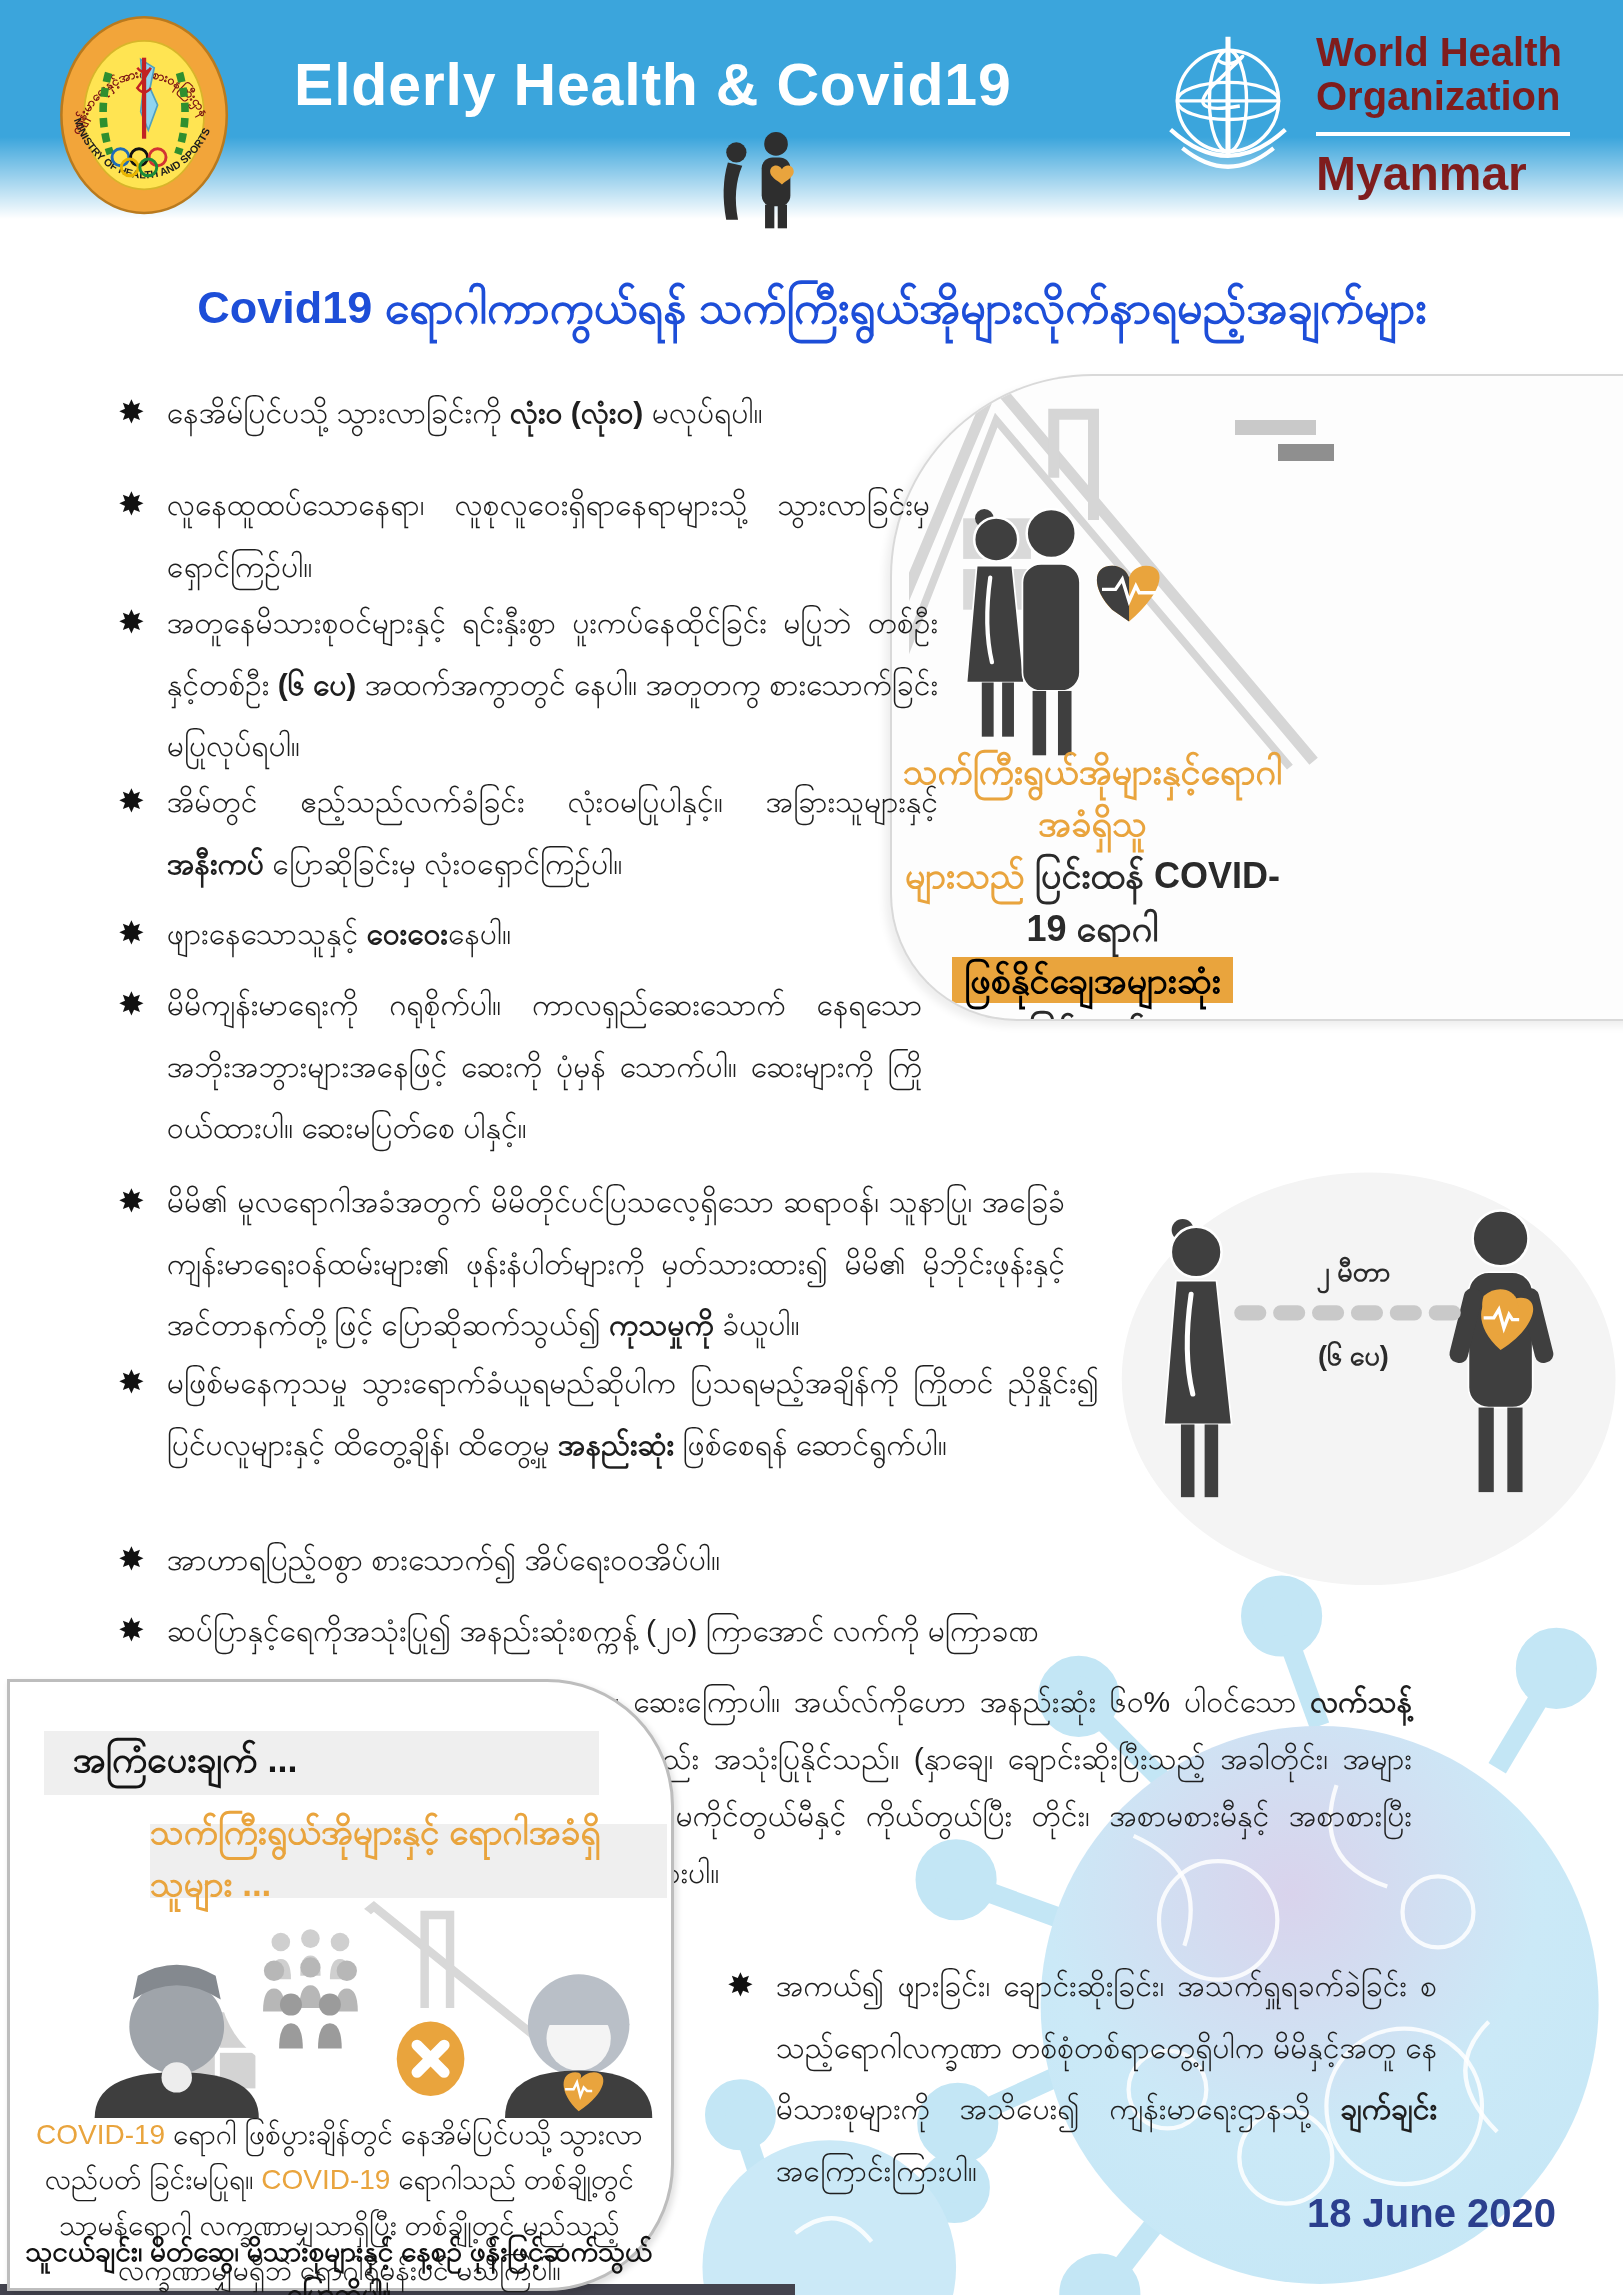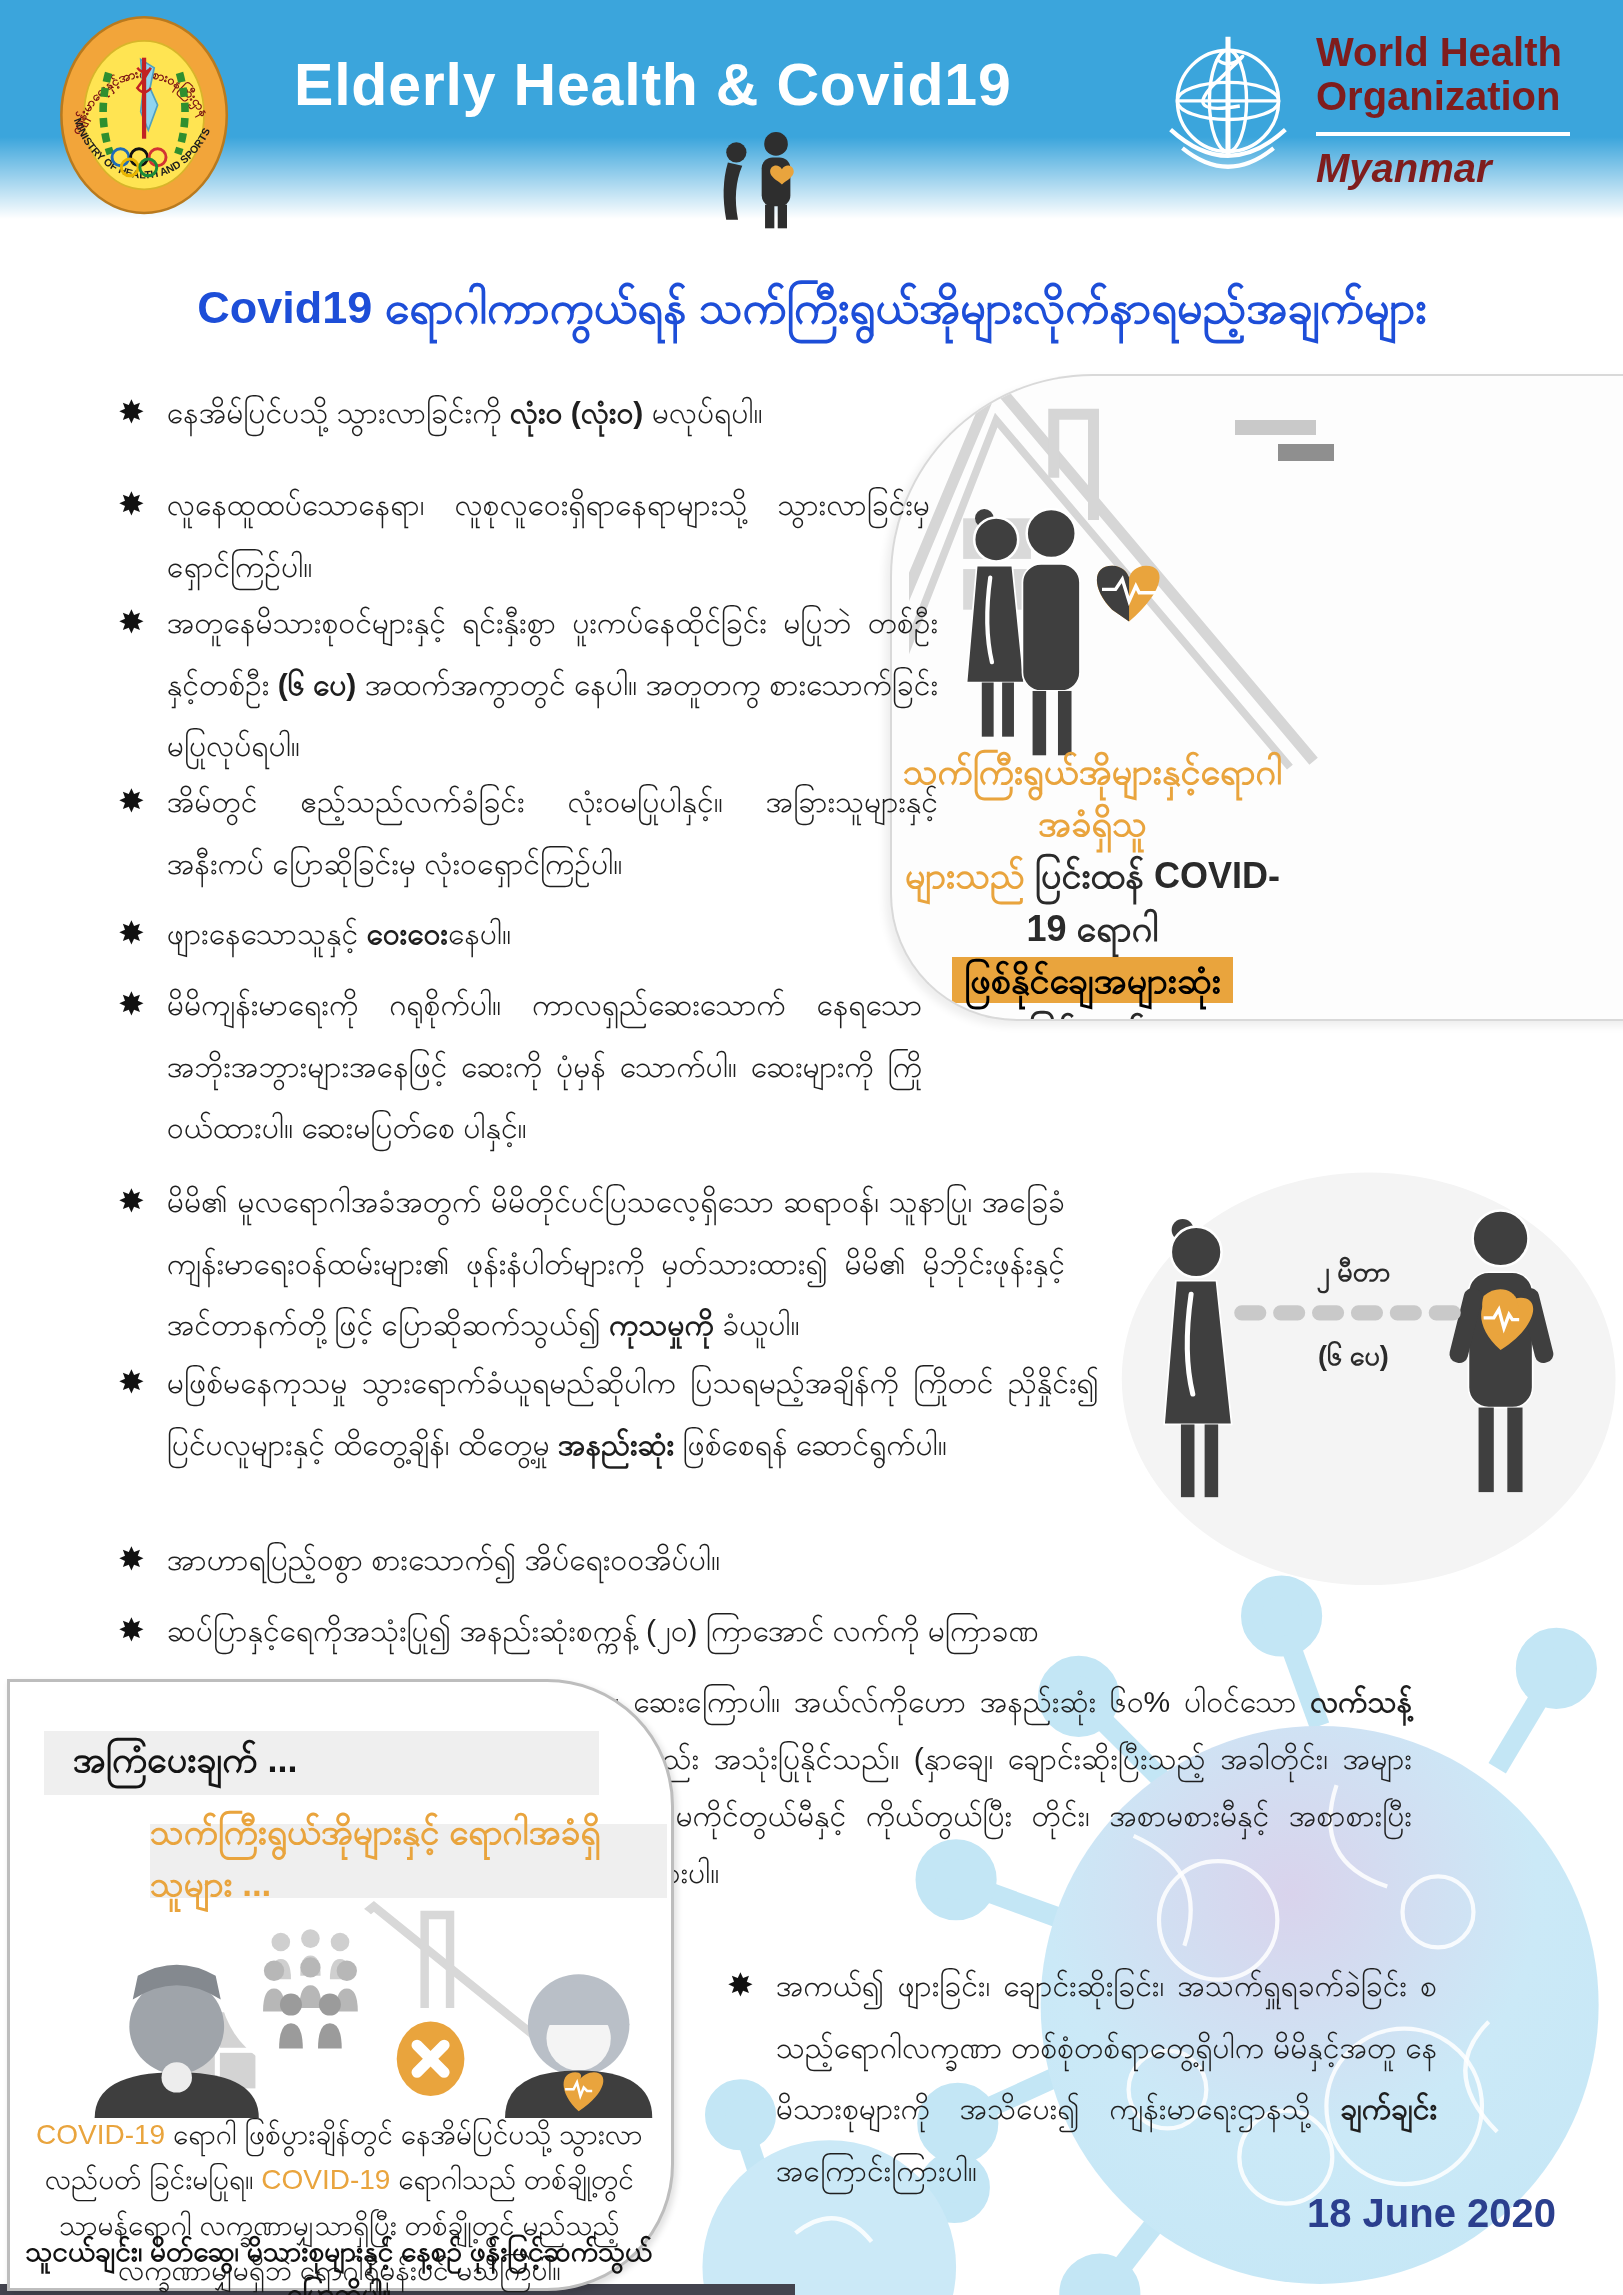--- a/index.html
+++ b/index.html
@@ -10,21 +10,21 @@
   .header{position:absolute;left:0;top:0;width:1624px;height:230px;background:#3BA5DC;}
   .header-fade{position:absolute;left:0;bottom:0;width:100%;height:93px;
                background:linear-gradient(to top,#ffffff 12%,rgba(255,255,255,0));}
   .mohs{position:absolute;left:58px;top:12px;}
   .app-title{position:absolute;left:294px;top:51px;font-size:59px;font-weight:bold;color:#ffffff;letter-spacing:0.8px;}
   .header-figs{position:absolute;left:715px;top:127px;}
   .who{position:absolute;left:1157px;top:30px;display:flex;}
   .who-text{margin-left:17px;color:#7f1d1d;}
   .who-name{font-size:40px;font-weight:bold;line-height:1.1;}
   .who-rule{width:254px;height:4.2px;background:#fff;margin:13.5px 0 10px;}
-  .who-region{font-size:40px;font-weight:bold;font-style:italic;}
+  .who-region{font-size:48px;font-weight:bold;}
 
   
   .main-title{position:absolute;left:0;top:279px;width:1624px;text-align:center;
               font-size:45px;font-weight:bold;color:#1d4ed8;z-index:2;}
 
   
   .bullet{position:absolute;display:flex;gap:22px;font-size:30px;line-height:2.05;text-align:justify;z-index:2;}
   .star{flex:0 0 auto;font-size:32px;line-height:1.9;color:#111;}
   .b1{left:118px;top:382px;width:1133px;}
   .b2{left:118px;top:474px;width:812px;}
@@ -150,21 +150,21 @@
   <div class="bullet b2">
     <span class="star">✸</span>
     <div><span>လူနေထူထပ်သောနေရာ၊ လူစုလူဝေးရှိရာနေရာများသို့ သွားလာခြင်းမှ ရှောင်ကြဉ်ပါ။</span></div>
   </div>
   <div class="bullet b3">
     <span class="star">✸</span>
     <div><span>အတူနေမိသားစုဝင်များနှင့် ရင်းနှီးစွာ ပူးကပ်နေထိုင်ခြင်း မပြုဘဲ တစ်ဦးနှင့်တစ်ဦး </span><span style="font-weight: bold;">(၆ ပေ)</span><span> အထက်အကွာတွင် နေပါ။ အတူတကွ စားသောက်ခြင်း မပြုလုပ်ရပါ။</span></div>
   </div>
   <div class="bullet b4">
     <span class="star">✸</span>
-    <div><span>အိမ်တွင် ဧည့်သည်လက်ခံခြင်း လုံးဝမပြုပါနှင့်။ အခြားသူများနှင့် </span><span style="font-weight: normal; margin-top: 40px;">အနီးကပ်</span><span> ပြောဆိုခြင်းမှ လုံးဝရှောင်ကြဉ်ပါ။</span></div>
+    <div><span>အိမ်တွင် ဧည့်သည်လက်ခံခြင်း လုံးဝမပြုပါနှင့်။ အခြားသူများနှင့် </span><span style="font-weight: bold; margin-top: 40px;">အနီးကပ်</span><span> ပြောဆိုခြင်းမှ လုံးဝရှောင်ကြဉ်ပါ။</span></div>
   </div>
   <div class="bullet b5">
     <span class="star">✸</span>
     <div><span>ဖျားနေသောသူနှင့် </span><span style="font-weight: bold;">ဝေးဝေး</span><span>နေပါ။</span></div>
   </div>
   <div class="bullet b6">
     <span class="star">✸</span>
     <div><span>မိမိကျန်းမာရေးကို ဂရုစိုက်ပါ။ ကာလရှည်ဆေးသောက် နေရသော အဘိုးအဘွားများအနေဖြင့် ဆေးကို ပုံမှန် သောက်ပါ။ ဆေးများကို ကြိုဝယ်ထားပါ။ ဆေးမပြတ်စေ ပါနှင့်။</span></div>
   </div>
   <div class="bullet b7">

